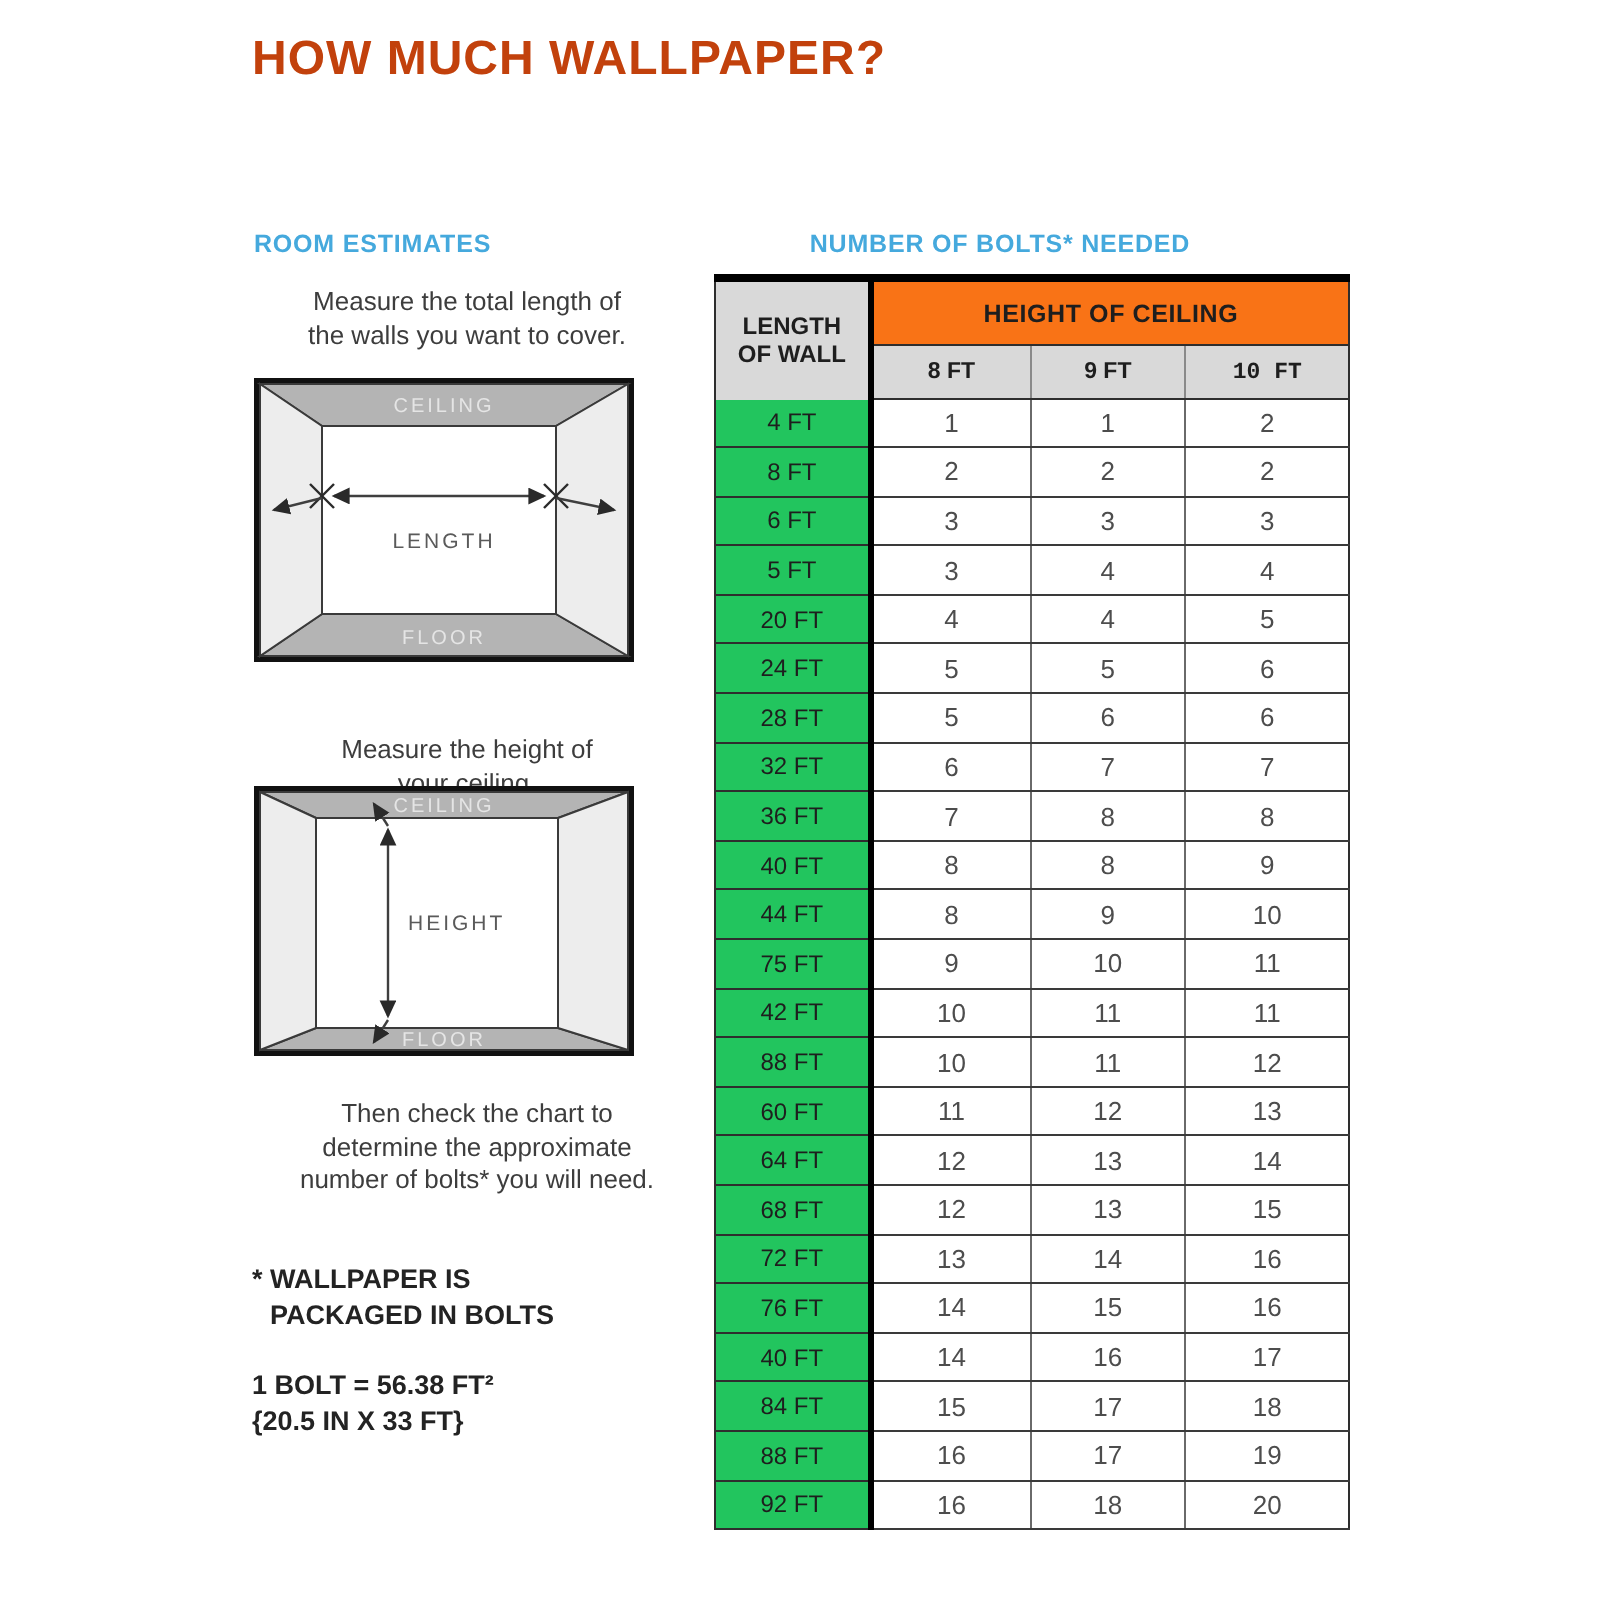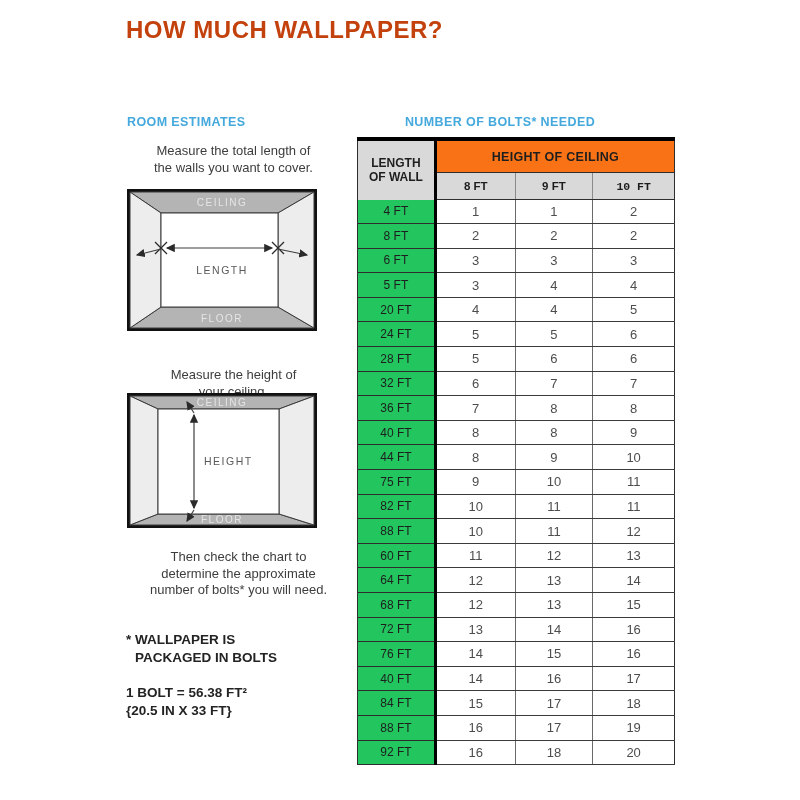--- a/index.html
+++ b/index.html
@@ -238,21 +238,21 @@
             <td>9</td>
             <td>10</td>
           </tr>
           <tr>
             <th>75 FT</th>
             <td>9</td>
             <td>10</td>
             <td>11</td>
           </tr>
           <tr>
-            <th>82 FT</th>
+            <th>42 FT</th>
             <td>10</td>
             <td>11</td>
             <td>11</td>
           </tr>
           <tr>
             <th>88 FT</th>
             <td>10</td>
             <td>11</td>
             <td>12</td>
           </tr>

